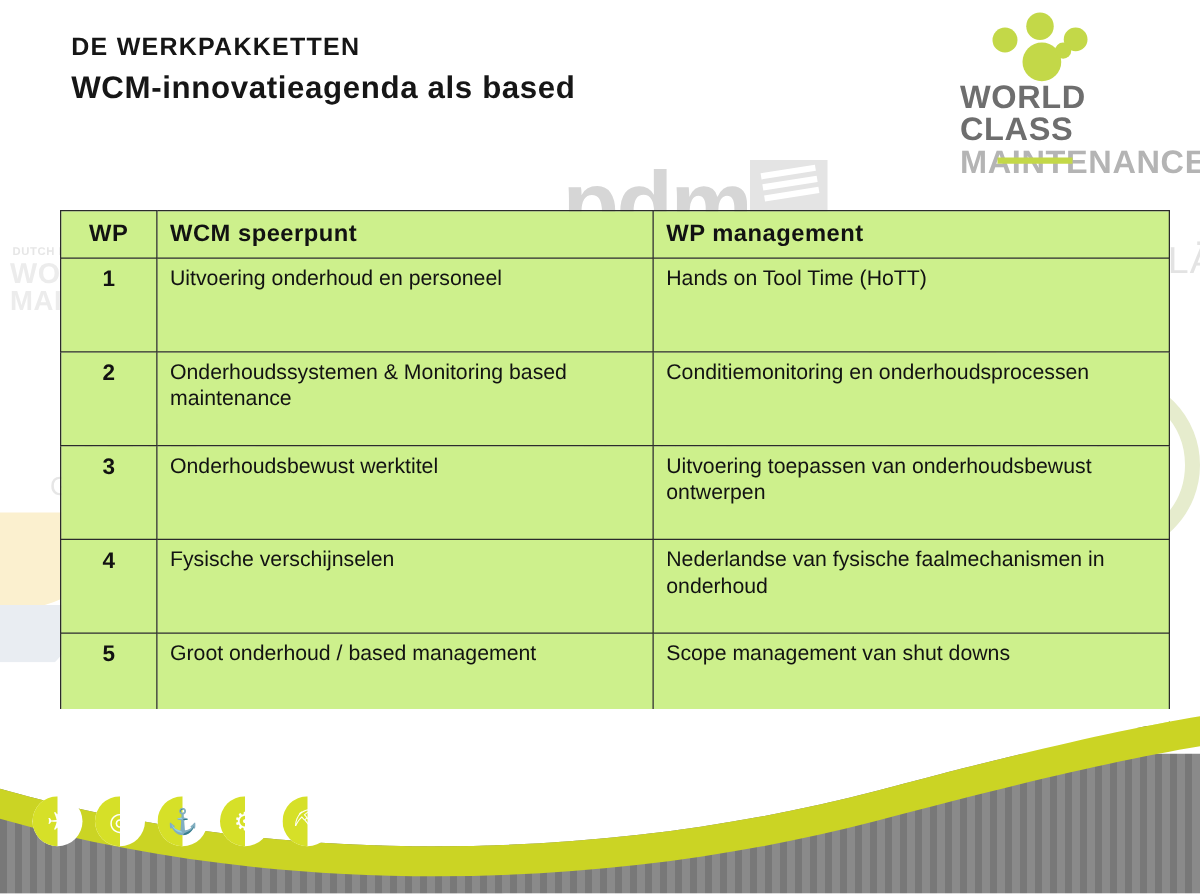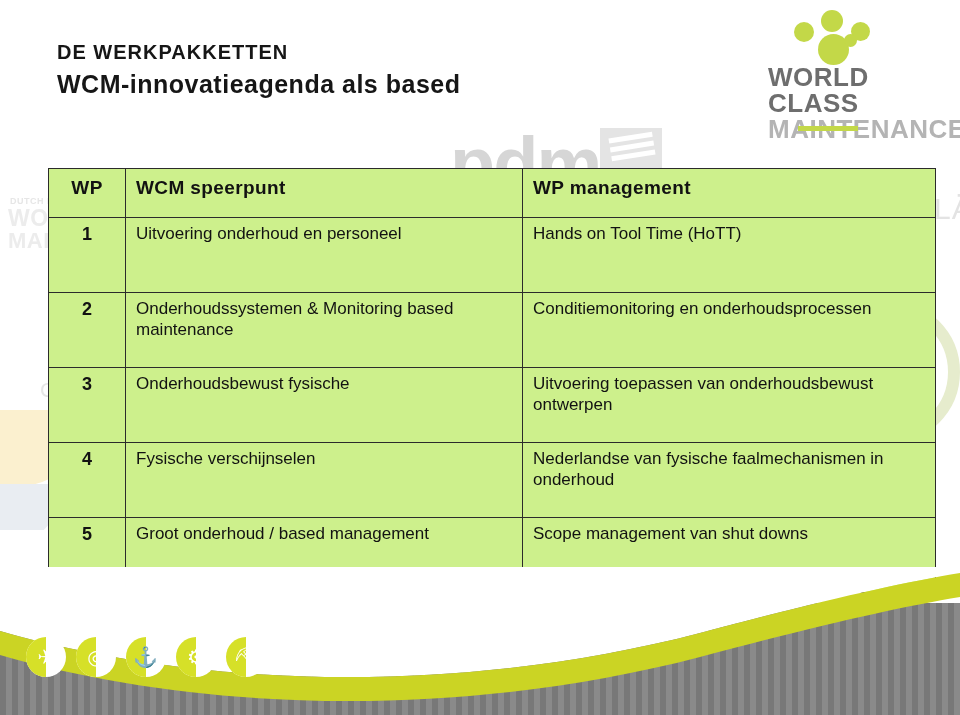--- a/index.html
+++ b/index.html
@@ -61,21 +61,21 @@
     position:absolute; left:10px; top:16px;
     width:44px; height:5px; background:#fff;
     transform: rotate(-9deg);
     box-shadow: 0 9px 0 #fff, 0 -9px 0 #fff;
   }
 
   
   .title-block {
     position: absolute;
     left: 57px;
-    top: 40px;
+    top: 26px;
   }
   .title-kicker {
     font-size: 20px;
     font-weight: bold;
     color: #161616;
     letter-spacing: 1px;
     line-height: 1.25;
   }
   .title-main {
     font-size: 25px;
@@ -140,21 +140,21 @@
     font-size: 17px;
     color: #121212;
     line-height: 1.22;
     text-align: left;
     font-weight: normal;
   }
   .wp-table th {
     font-weight: bold;
     font-size: 19px;
     padding-top: 7px;
-    padding-bottom: 18px;
+    padding-bottom: 7px;
     letter-spacing: 0.4px;
   }
   .col-wp   { width: 77px; }
   .col-spk  { width: 397px; }
   .col-wt   { width: 413px; }
   td.cell-num {
     text-align: center;
     font-weight: bold;
     font-size: 18px;
     padding-left: 0;
@@ -339,21 +339,21 @@
         <td>Uitvoering onderhoud en personeel</td>
         <td>Hands on Tool Time (HoTT)</td>
       </tr>
       <tr class="row-tall">
         <td class="cell-num">2</td>
         <td>Onderhoudssystemen &amp; Monitoring based maintenance</td>
         <td>Conditiemonitoring en onderhoudsprocessen</td>
       </tr>
       <tr class="row-tall">
         <td class="cell-num">3</td>
-        <td>Onderhoudsbewust fysische</td>
+        <td>Onderhoudsbewust werktitel</td>
         <td>Uitvoering toepassen van onderhoudsbewust ontwerpen</td>
       </tr>
       <tr class="row-tall">
         <td class="cell-num">4</td>
         <td>Fysische verschijnselen</td>
         <td>Nederlandse van fysische faalmechanismen in onderhoud</td>
       </tr>
       <tr class="row-tall">
         <td class="cell-num">5</td>
         <td>Groot onderhoud / based management</td>

